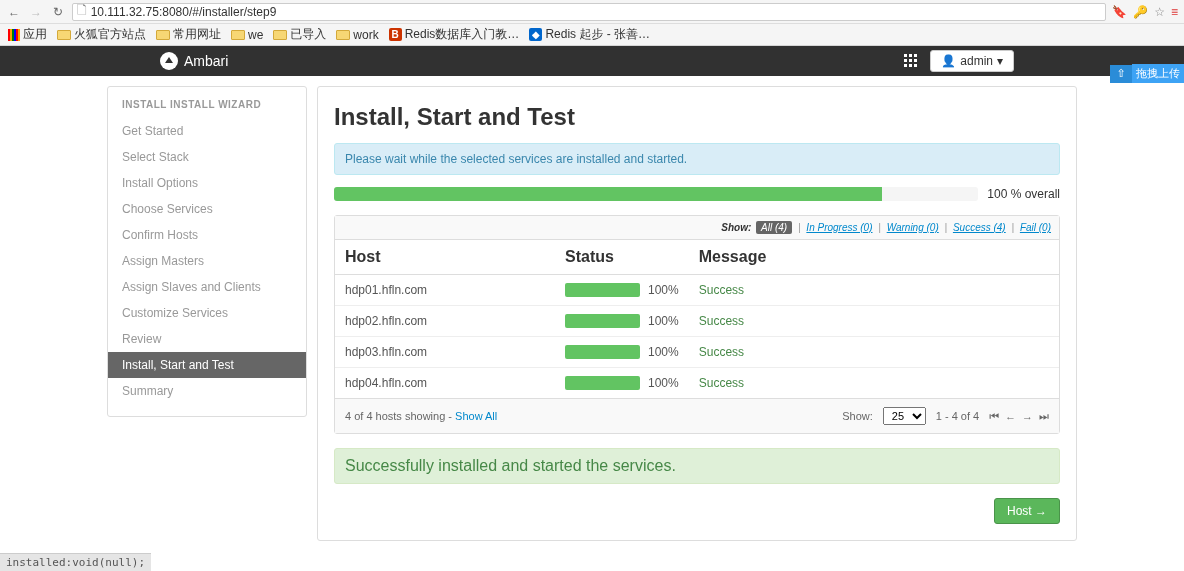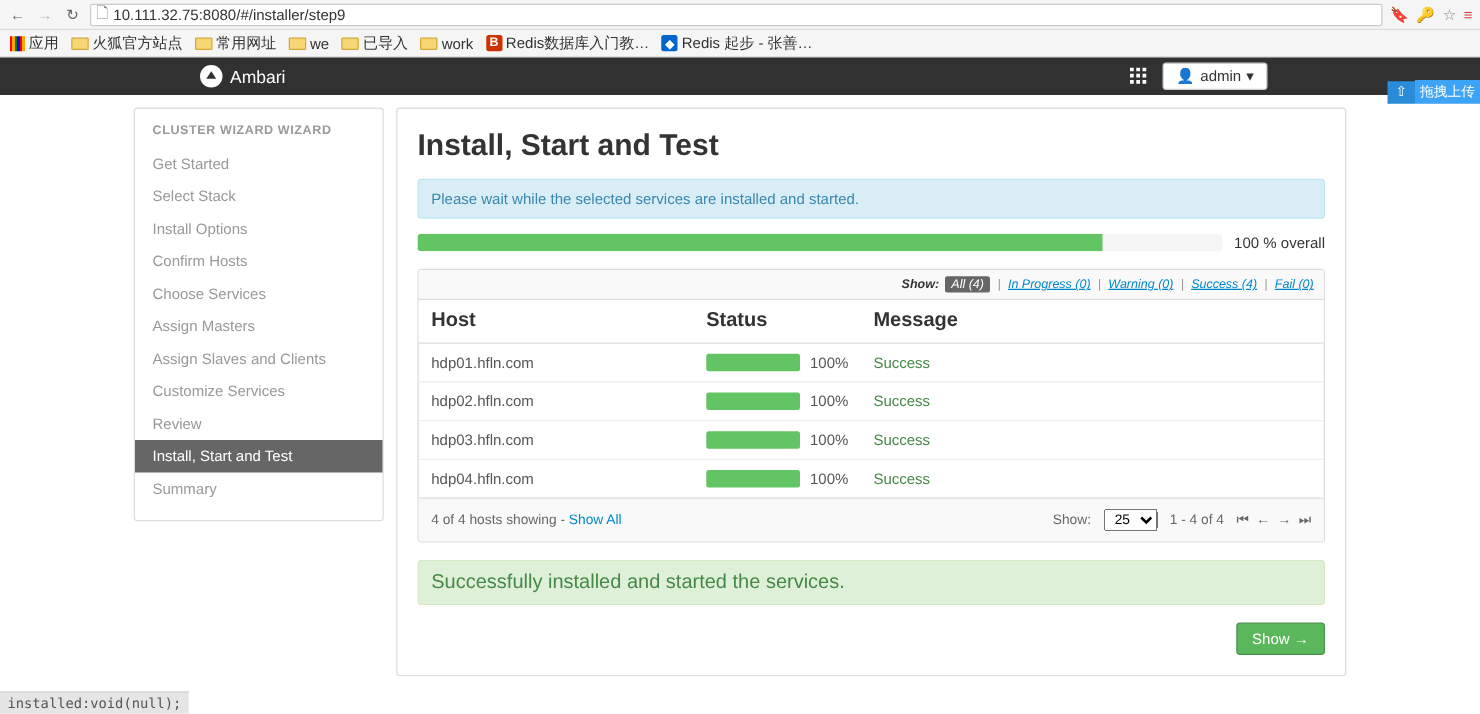--- a/index.html
+++ b/index.html
@@ -149,27 +149,27 @@
   </div>
 </div>
 
 <div class="float-widget">
   <div class="ic">⇧</div>
   <div class="lbl">拖拽上传</div>
 </div>
 
 <div class="container">
   <div class="sidebar">
-    <h6>CLUSTER WIZARD WIZARD</h6>
+    <h6>INSTALL INSTALL WIZARD</h6>
     <div id="steps">
         <div class="step">Get Started</div>
         <div class="step">Select Stack</div>
         <div class="step">Install Options</div>
+        <div class="step">Choose Services</div>
         <div class="step">Confirm Hosts</div>
-        <div class="step">Choose Services</div>
         <div class="step">Assign Masters</div>
         <div class="step">Assign Slaves and Clients</div>
         <div class="step">Customize Services</div>
         <div class="step">Review</div>
         <div class="step active">Install, Start and Test</div>
         <div class="step">Summary</div>
       </div>
   </div>
   <div class="main">
     <h2>Install, Start and Test</h2>
@@ -256,18 +256,18 @@
             <span>⏮</span>
             <span>←</span>
             <span>→</span>
             <span>⏭</span>
           </div>
         </div>
       </div>
     </div>
     <div class="success-box">Successfully installed and started the services.</div>
     <div class="next-row">
-      <button class="next-btn">Show →</button>
+      <button class="next-btn">Host →</button>
     </div>
   </div>
 </div>
 
 <div class="status-bar">installed:void(null);</div>
 
 </body></html>

